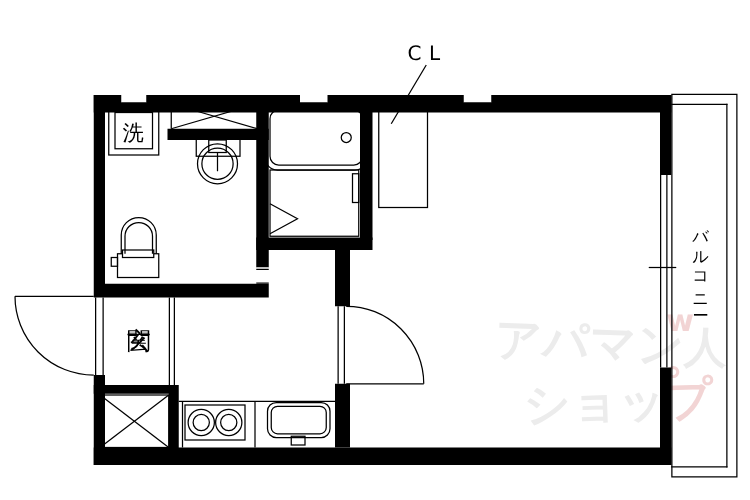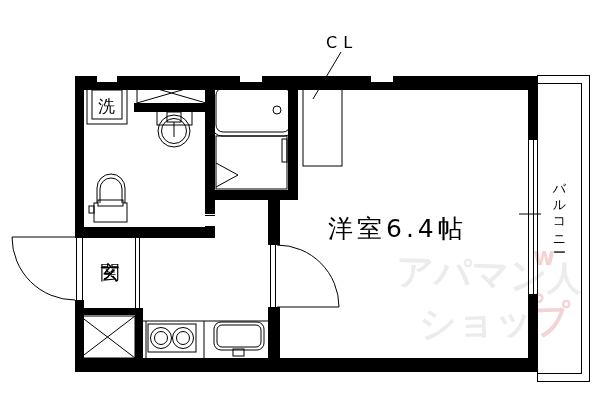--- a/index.html
+++ b/index.html
@@ -152,17 +152,16 @@
     </g>
 
     <g stroke="#000" fill="none">
       <line x1="528.5" y1="140" x2="528.5" y2="294"></line>
       <line x1="533.5" y1="140" x2="533.5" y2="294"></line>
       <line x1="519" y1="214" x2="541" y2="214"></line>
     </g>
   </svg>
 
   <div class="lbl" style="left:326px;top:33px;font-size:16px;letter-spacing:6px;">CL</div>
-  <div class="lbl" style="left:328px;top:212px;font-size:25px;letter-spacing:4px;">洋室6.4帖</div>
   <div class="lbl vert" style="left:98px;top:246px;font-size:19px;letter-spacing:3px;">玄関</div>
   <div class="lbl" style="left:98px;top:95px;font-size:17px;">洗</div>
   <div class="lbl vert" style="left:550px;top:174px;font-size:13px;letter-spacing:3px;">バルコニー</div>
 </div>
 
 </body></html>

